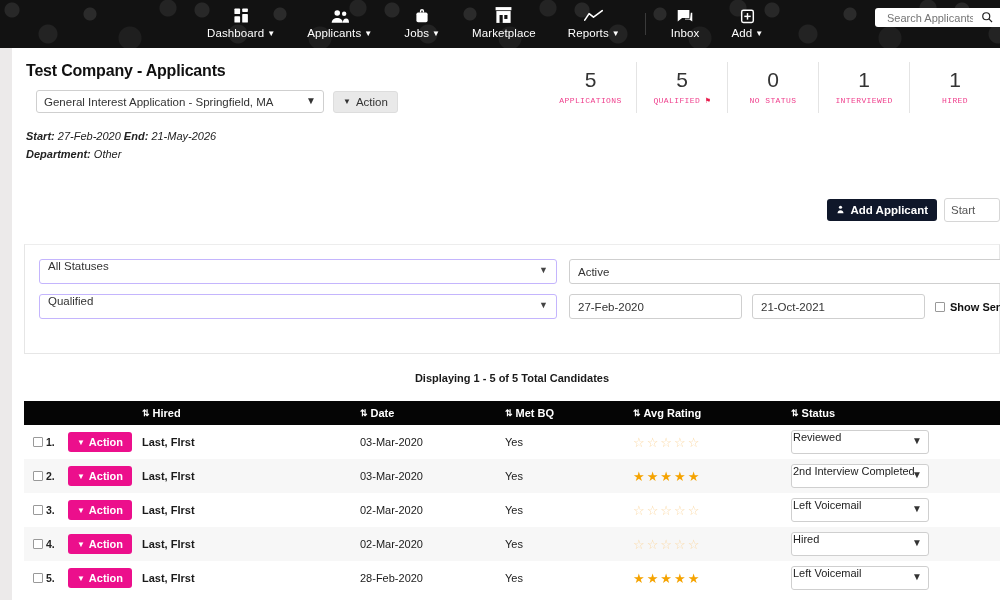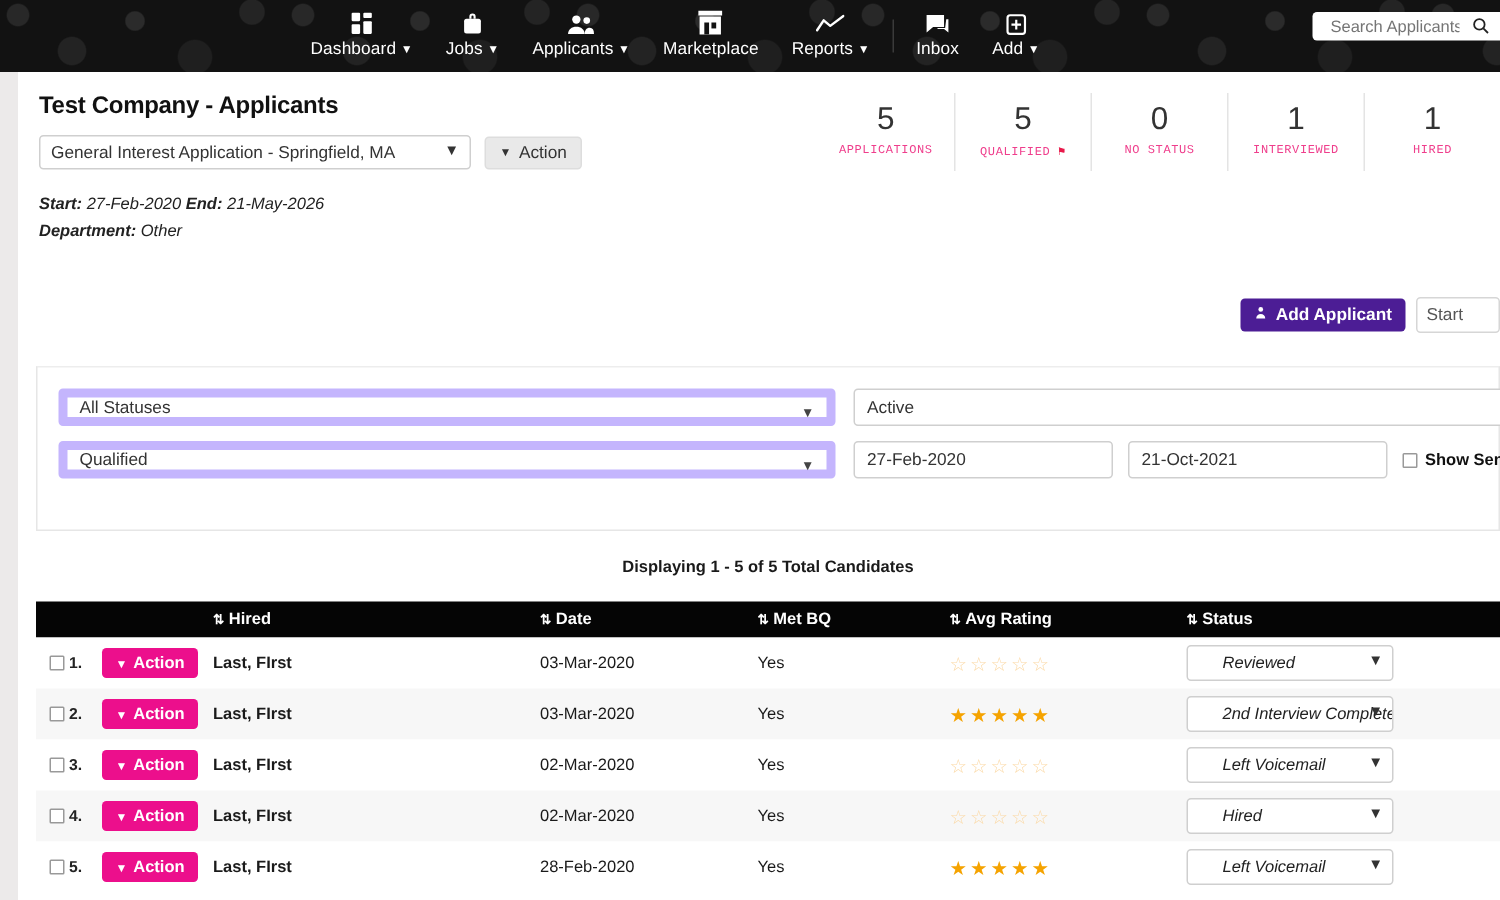--- a/index.html
+++ b/index.html
@@ -19,21 +19,21 @@
     content:""; position:absolute; inset:0;
     background-image:
       radial-gradient(circle at 12px 10px, #2a2a2a 7px, transparent 8px),
       radial-gradient(circle at 48px 34px, #242424 9px, transparent 10px),
       radial-gradient(circle at 90px 14px, #2d2d2d 6px, transparent 7px),
       radial-gradient(circle at 130px 38px, #202020 11px, transparent 12px),
       radial-gradient(circle at 168px 8px, #262626 8px, transparent 9px);
     background-repeat:repeat-x; background-size:190px 48px;
     opacity:.95;
   }
-  .nav-items { position:relative; display:flex; align-items:flex-end; margin-left:196px; gap:0; }
+  .nav-items { position:relative; display:flex; align-items:flex-end; margin-left:196px; gap:10px; }
   .nav-item {
     display:flex; flex-direction:column; align-items:center; justify-content:flex-end;
     color:#fff; padding:2px 11px 6px; cursor:pointer; position:relative;
   }
   .nav-item .ico { height:19px; display:flex; align-items:flex-end; margin-bottom:3px; }
   .nav-item .lbl { font-size:11.5px; white-space:nowrap; letter-spacing:.1px; }
   .nav-item .lbl .caret { font-size:8px; margin-left:3px; display:inline-block; vertical-align:1px;}
   .nav-sep { width:1px; align-self:stretch; background:#3a3a3a; margin:10px 4px 10px 4px; position:relative;}
   .searchbox {
     position:absolute; right:0px; top:8px; width:125px; height:19px;
@@ -49,21 +49,21 @@
   
   .page { position:relative; height:552px; background:#eceaea; }
   .sheet {
     position:absolute; left:12px; right:0px; top:0; bottom:0;
     background:#ffffff;
   }
 
   
   .hdr { position:relative; padding:14px 0 0 0; }
   .page-title { font-size:16px; font-weight:bold; color:#111; padding-left:14px; letter-spacing:-.2px;}
-  .ctl-row { display:flex; align-items:center; gap:9px; padding:10px 0 0 14px; }
+  .ctl-row { display:flex; align-items:center; gap:9px; padding:10px 0 0 24px; }
   .job-select {
     width:288px; height:23px; background:#fff; border:1px solid #cfcfcf; border-radius:3px;
     font-size:11.5px; color:#333; padding:0 20px 0 7px; position:relative;
     display:flex; align-items:center;
   }
   .job-select .cv { position:absolute; right:7px; top:4px; font-size:10px; color:#333; }
   .btn-action-grey {
     background:#e9e9e9; border:1px solid #ddd; border-radius:3px; height:22px;
     display:flex; align-items:center; gap:5px; padding:0 9px;
     font-size:11.5px; color:#333; cursor:pointer;
@@ -76,40 +76,40 @@
   .stats { position:absolute; right:0px; top:14px; display:flex; }
   .stat { width:91px; text-align:center; border-left:1px solid #e4e4e4; padding:6px 0 8px; }
   .stat:first-child { border-left:0; }
   .stat .num { font-size:21px; color:#333; line-height:24px; font-weight:normal; }
   .stat .cap { font-size:8px; color:#ef3e8c; letter-spacing:.4px; margin-top:4px;font-family:Liberation Mono, monospace; }
   .flag { color:#e8194a; font-size:8px; }
 
   
   .addrow { position:absolute; right:0px; top:150px; display:flex; align-items:center; gap:7px;}
   .btn-pink {
-    background:#4c1d95; color:#fff; border:0; border-radius:3px; height:22px;
+    background:#0f172a; color:#fff; border:0; border-radius:3px; height:22px;
     display:flex; align-items:center; gap:5px; padding:0 9px;
     font-size:11.5px; font-weight:bold; cursor:pointer; white-space:nowrap;
   }
   .search-applicants2 {
     width:56px; height:24px; border:1px solid #d6d6d6; border-radius:3px;
     background:#fff; font-size:11.5px; color:#555; padding:0 6px;
     display:flex; align-items:center; overflow:hidden;
   }
 
   
   .filters {
     position:absolute; left:12px; right:0; top:196px; height:110px;
     background:#fff; border:1px solid #e6e6e6; border-top:1px solid #ededed;
   }
   .filters-inner { padding:14px 0 0 14px; display:flex; gap:12px; }
   .fcol-left { display:flex; flex-direction:column; gap:10px; }
   .fsel {
-    width:518px; height:25px; border:6px solid #c4b5fd; border-radius:3px; background:#fff;
-    font-size:11.5px; color:#333; display:flex; align-items:center; padding:0 22px 0 8px;
+    width:518px; height:25px; border:1px solid #c4b5fd; border-radius:3px; background:#fff;
+    font-size:11.5px; color:#333; display:flex; padding:0 22px 0 8px;
     position:relative;
   }
   .fsel .cv { position:absolute; right:8px; top:5px; font-size:9px; color:#444; }
   .fcol-right { display:flex; flex-direction:column; gap:10px; }
   .ftext {
     height:25px; border:1px solid #cfcfcf; border-radius:3px; background:#fff;
     font-size:11.5px; color:#333; display:flex; align-items:center; padding:0 8px;
   }
   .ftext.wide { width:460px; }
   .row2 { display:flex; align-items:center; gap:10px; }
@@ -142,22 +142,22 @@
   .c-name { width:220px; font-weight:bold; padding-left:2px; }
   .c-date { width:145px; }
   .c-bq { width:128px; }
   .c-rating { width:158px; }
   .c-status { flex:1; }
   .stars { display:flex; gap:2px; font-size:13px; line-height:1; }
   .star-on { color:#f5a300; }
   .star-off { color:#fbd9a6; }
   .status-sel {
     width:138px; height:24px; border:1px solid #cfcfcf; border-radius:3px; background:#fff;
-    font-size:11px; color:#222; display:flex; align-items:center; padding:0 20px 0 23px;
-    position:relative; white-space:nowrap; overflow:hidden;font-style:italic;
+    font-size:11px; color:#222; display:flex; align-items:flex-start; padding:0 20px 0 1px;
+    position:relative; white-space:nowrap; overflow:hidden;
   }
   .status-sel .cv { position:absolute; right:6px; top:4px; font-size:10px; color:#333; }
   .selall { font-size:11px; font-weight:bold; color:#1a1a1a; padding:10px 0 0 9px; }
 </style>
 </head>
 <body>
 
 <div class="topnav">
   <div class="nav-items">
       <div class="nav-item">
@@ -166,37 +166,37 @@
             <rect x="2" y="2" width="8" height="8" rx="1"></rect>
             <rect x="13" y="2" width="8" height="5" rx="1"></rect>
             <rect x="2" y="13" width="8" height="9" rx="1"></rect>
             <rect x="13" y="10" width="8" height="12" rx="1"></rect>
           </svg>
         </span>
         <span class="lbl">Dashboard<span class="caret">▼</span></span>
       </div>
       <div class="nav-item">
         <span class="ico">
-          <svg width="14" height="16" viewBox="0 0 20 22" fill="#fff">
-            <path d="M7 4a3 3 0 016 0v2h-2V4a1 1 0 00-2 0v2H7z"></path>
-            <rect x="2" y="6" width="16" height="14" rx="2.4"></rect>
-          </svg>
-        </span>
-        <span class="lbl">Jobs<span class="caret">▼</span></span>
-      </div>
-      <div class="nav-item">
-        <span class="ico">
           <svg width="18" height="15" viewBox="0 0 26 20" fill="#fff">
             <circle cx="9" cy="5" r="4"></circle>
             <circle cx="19" cy="6" r="3.2"></circle>
             <path d="M1 19c0-4.4 3.6-7 8-7s8 2.6 8 7z"></path>
             <path d="M17 19c0-3.4 1.6-6 5-6 2.6 0 4 2 4 6z"></path>
           </svg>
         </span>
         <span class="lbl">Applicants<span class="caret">▼</span></span>
+      </div>
+      <div class="nav-item">
+        <span class="ico">
+          <svg width="14" height="16" viewBox="0 0 20 22" fill="#fff">
+            <path d="M7 4a3 3 0 016 0v2h-2V4a1 1 0 00-2 0v2H7z"></path>
+            <rect x="2" y="6" width="16" height="14" rx="2.4"></rect>
+          </svg>
+        </span>
+        <span class="lbl">Jobs<span class="caret">▼</span></span>
       </div>
       <div class="nav-item">
         <span class="ico">
           <svg width="19" height="18" viewBox="0 0 24 22" fill="#fff">
             <path d="M2 1h20v4H2z"></path>
             <path d="M3 6h18v15H3z"></path>
             <rect x="7" y="11" width="4" height="10" fill="#121212"></rect>
             <rect x="13" y="11" width="4" height="5" fill="#121212"></rect>
           </svg>
         </span>

